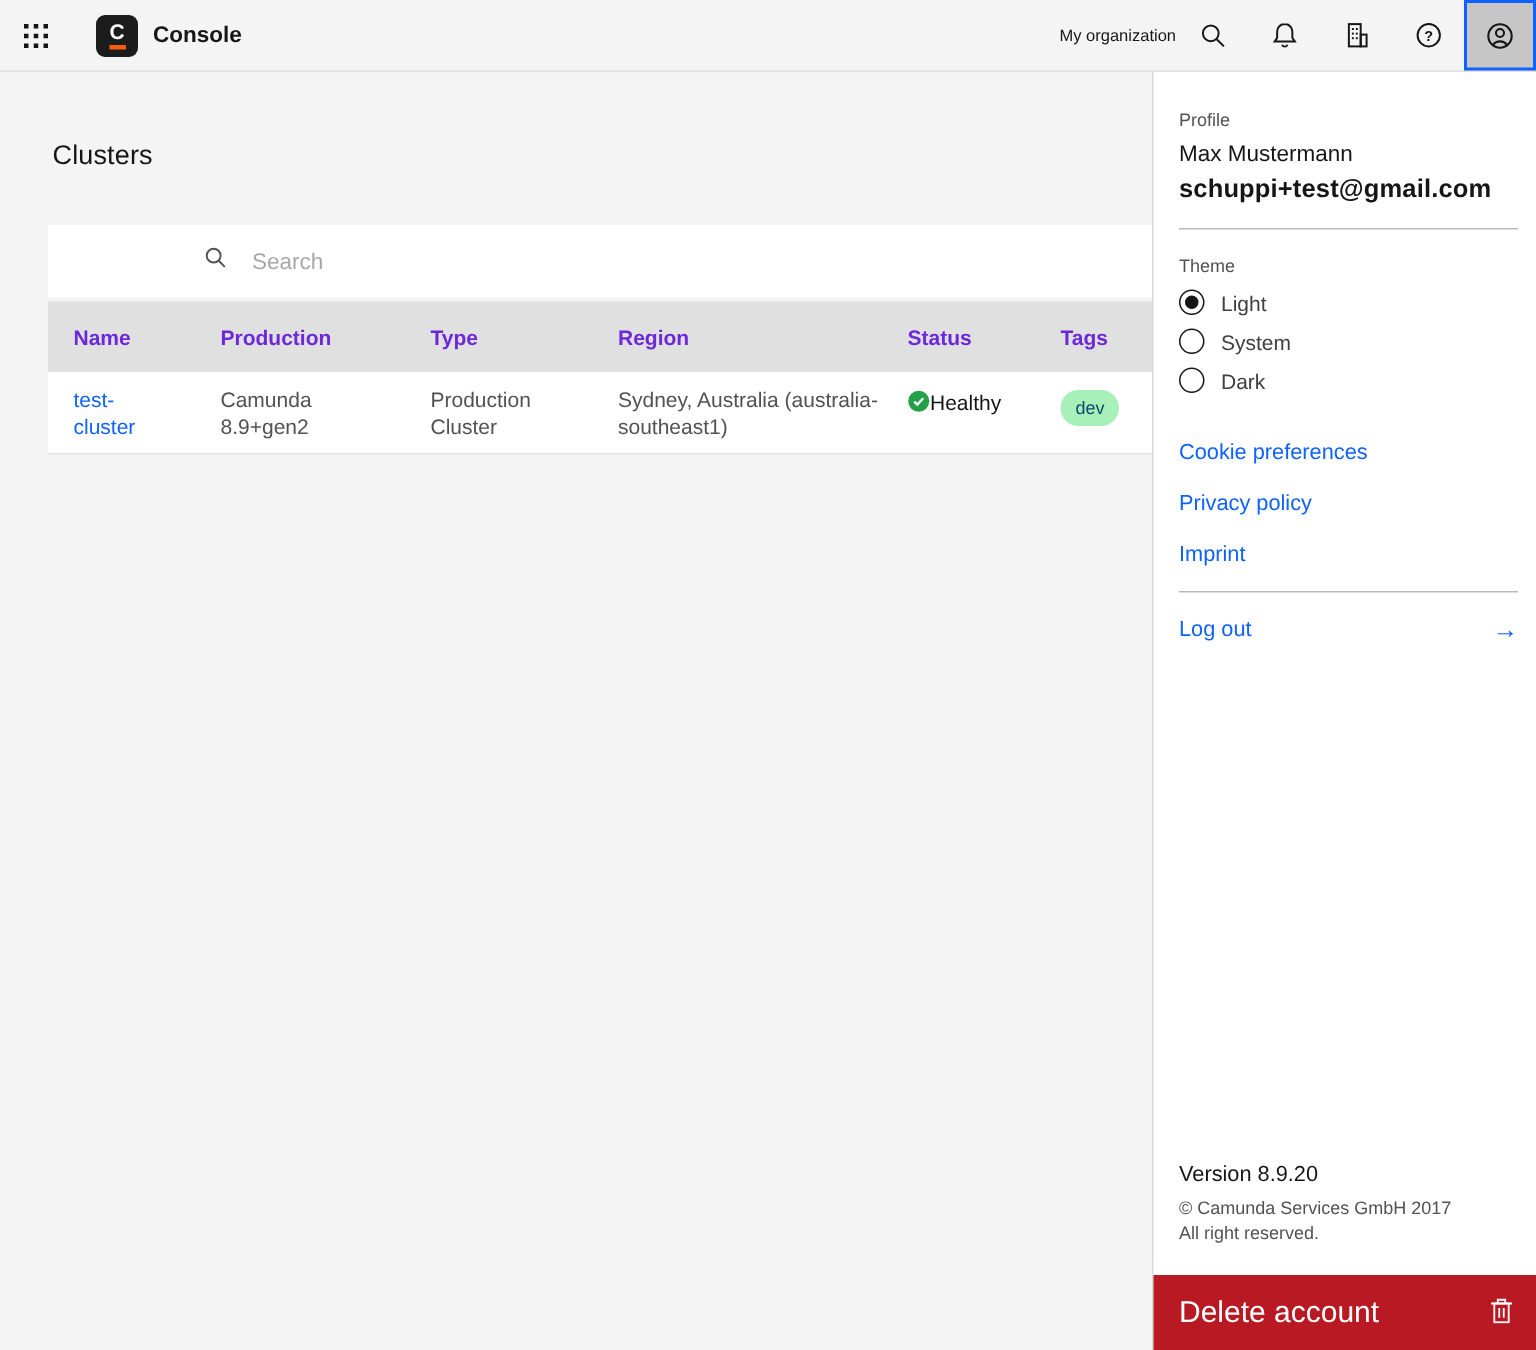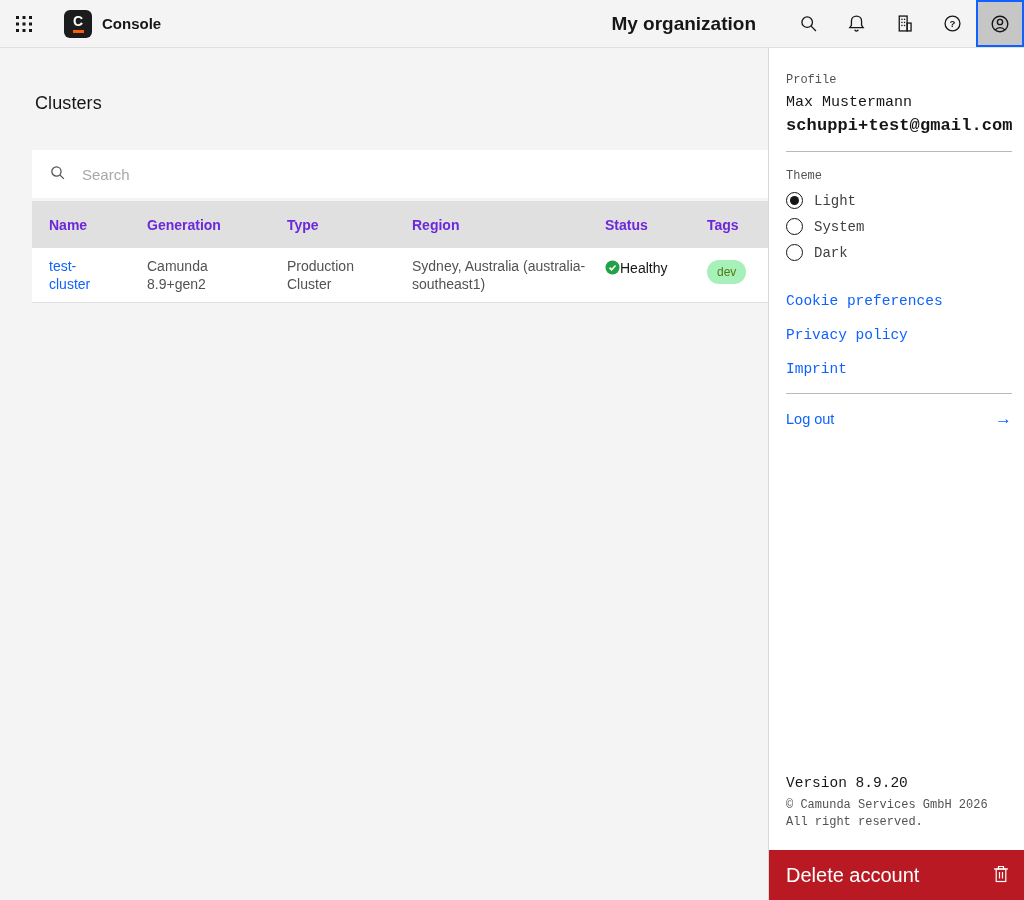--- a/index.html
+++ b/index.html
@@ -27,37 +27,37 @@
   .logo-box {
     width: 28px; height: 28px; background: #1c1c1c; border-radius: 6px;
     margin-left: 16px; margin-right: 10px;
     display: flex; flex-direction: column; align-items: center; justify-content: center;
   }
   .logo-c { color: #ffffff; font-weight: bold; font-size: 14px; line-height: 14px; }
   .logo-bar { width: 11px; height: 3px; margin-top: 2px; }
   .product-name { font-weight: bold; font-size: 15px; }
 
   .h-right { display: flex; align-items: center; height: 100%; }
-  .org-name { font-size: 19px; margin-right: 28px; font-weight: bold; }
+  .org-name { font-size: 11px; margin-right: 0; }
   .icon-btn svg { display: block; }
   .profile-btn {
     width: 48px; height: 47px; background: #c6c6c6;
     box-shadow: inset 0 0 0 2px #0f62fe;
   }
 
   
   .main {
     position: absolute; top: 48px; left: 0; width: 768px; bottom: 0;
     padding: 45px 0 0 32px;
   }
   .page-title { font-size: 18px; font-weight: 400; margin-left: 3px; letter-spacing: 0.1px; }
 
   .search-bar {
     margin-top: 36px; width: 736px; height: 48px; background: #ffffff;
-    display: flex; align-items: center;
+    display: flex; align-items: center; justify-content: flex-end;
   }
   .search-bar svg { margin-left: 17px; flex: 0 0 auto; }
   .search-input {
     border: none; outline: none; background: transparent;
     font-family: "Liberation Sans", sans-serif;
     font-size: 15px; color: #161616; margin-left: 16px; width: 600px; height: 100%;
   }
   .search-input::placeholder { color: #a8a8a8; }
 
   .cluster-table { width: 736px; margin-top: 3px; }
@@ -83,21 +83,21 @@
     display: inline-block; font-size: 12px; line-height: 12px;
     padding: 6px 10px; border-radius: 12px; margin-top: 3px;
   }
 
   
   .profile-panel {
     position: absolute; top: 48px; right: 0; width: 256px; bottom: 0;
     background: #ffffff; border-left: 1px solid #d8d8d8;
     display: flex; flex-direction: column; z-index: 20;
   }
-  .pp-pad { padding-left: 17px; padding-right: 12px; font-family: Liberation Mono, monospace; }
+  .pp-pad { padding-left: 17px; padding-right: 12px; }
   .pp-label { font-size: 12px; color: #525252; }
   .pp-section-profile { padding-top: 25px; }
   .pp-name { font-size: 15px; margin-top: 7px; }
   .pp-email { font-size: 17px; font-weight: bold; letter-spacing: 0.1px; margin-top: 5px; color: #161616; }
   .pp-divider { border: none; border-top: 1px solid #b9b9b9; margin: 16px 12px 0 17px; }
   .pp-section-theme { padding-top: 17px; }
   .radio-row { display: flex; align-items: center; margin-top: 9px; cursor: pointer; }
   .radio-circle {
     width: 17px; height: 17px; border: 1px solid #161616; border-radius: 50%;
     display: flex; align-items: center; justify-content: center; flex: 0 0 auto;
@@ -218,21 +218,21 @@
         <circle cx="10.5" cy="10.5" r="6.5"></circle>
           <line x1="15.3" y1="15.3" x2="21" y2="21"></line>
       </svg>
     </span>
     <input class="search-input" type="text" placeholder="Search" style="">
   </div>
 
   <div class="cluster-table">
     <div class="t-row t-head">
       <div class="t-cell">Name</div>
-      <div class="t-cell">Generation</div>
+      <div class="t-cell">Production</div>
       <div class="t-cell">Type</div>
       <div class="t-cell">Region</div>
       <div class="t-cell">Status</div>
       <div class="t-cell">Tags</div>
     </div>
     <div class="t-row t-body">
       <div class="t-cell cell-name">
         <a href="#">test-cluster</a>
       </div>
       <div class="t-cell cell-gen">
@@ -245,21 +245,21 @@
       <div class="t-cell cell-status">
         <span>
           <svg width="15" height="15" viewBox="0 0 16 16">
             <circle cx="8" cy="8" r="7.5" fill="#24a148"></circle>
             <path d="M4.8 8.2 L7 10.4 L11.2 5.9" fill="none" stroke="#ffffff" stroke-width="1.7"></path>
           </svg>
         </span>
         <span class="status-text">Healthy</span>
       </div>
       <div class="t-cell">
-        <span class="tag-pill" style="background: rgb(167, 240, 186); color: #4d7c0f;">dev</span>
+        <span class="tag-pill" style="background: rgb(167, 240, 186); color: #0c4a6e;">dev</span>
       </div>
     </div>
   </div>
 </main>
 
 <aside class="profile-panel">
   <div class="pp-section-profile pp-pad">
     <div class="pp-label">Profile</div>
     <div class="pp-name">Max Mustermann</div>
     <div class="pp-email">schuppi+test@gmail.com</div>
@@ -297,21 +297,21 @@
 
   <div class="logout-row">
     <span class="logout-label">Log out</span>
     <span class="logout-arrow">→</span>
   </div>
 
   <div class="pp-spacer"></div>
 
   <div class="pp-version pp-pad">
     <div class="version-line">Version 8.9.20</div>
-    <div class="copy-line">© Camunda Services GmbH 2026</div>
+    <div class="copy-line">© Camunda Services GmbH 2017</div>
     <div class="rights-line">All right reserved.</div>
   </div>
 
   <button class="delete-btn" style="background: rgb(184, 25, 34);">
     <span class="delete-label">Delete account</span>
     <span>
       <svg width="16" height="18" viewBox="0 0 16 18" fill="none" stroke="#ffffff" stroke-width="1.2">
         <line x1="1" y1="4" x2="15" y2="4"></line>
         <path d="M5.5 4 V1.5 H10.5 V4"></path>
         <rect x="3.2" y="4" width="9.6" height="12.5"></rect>

